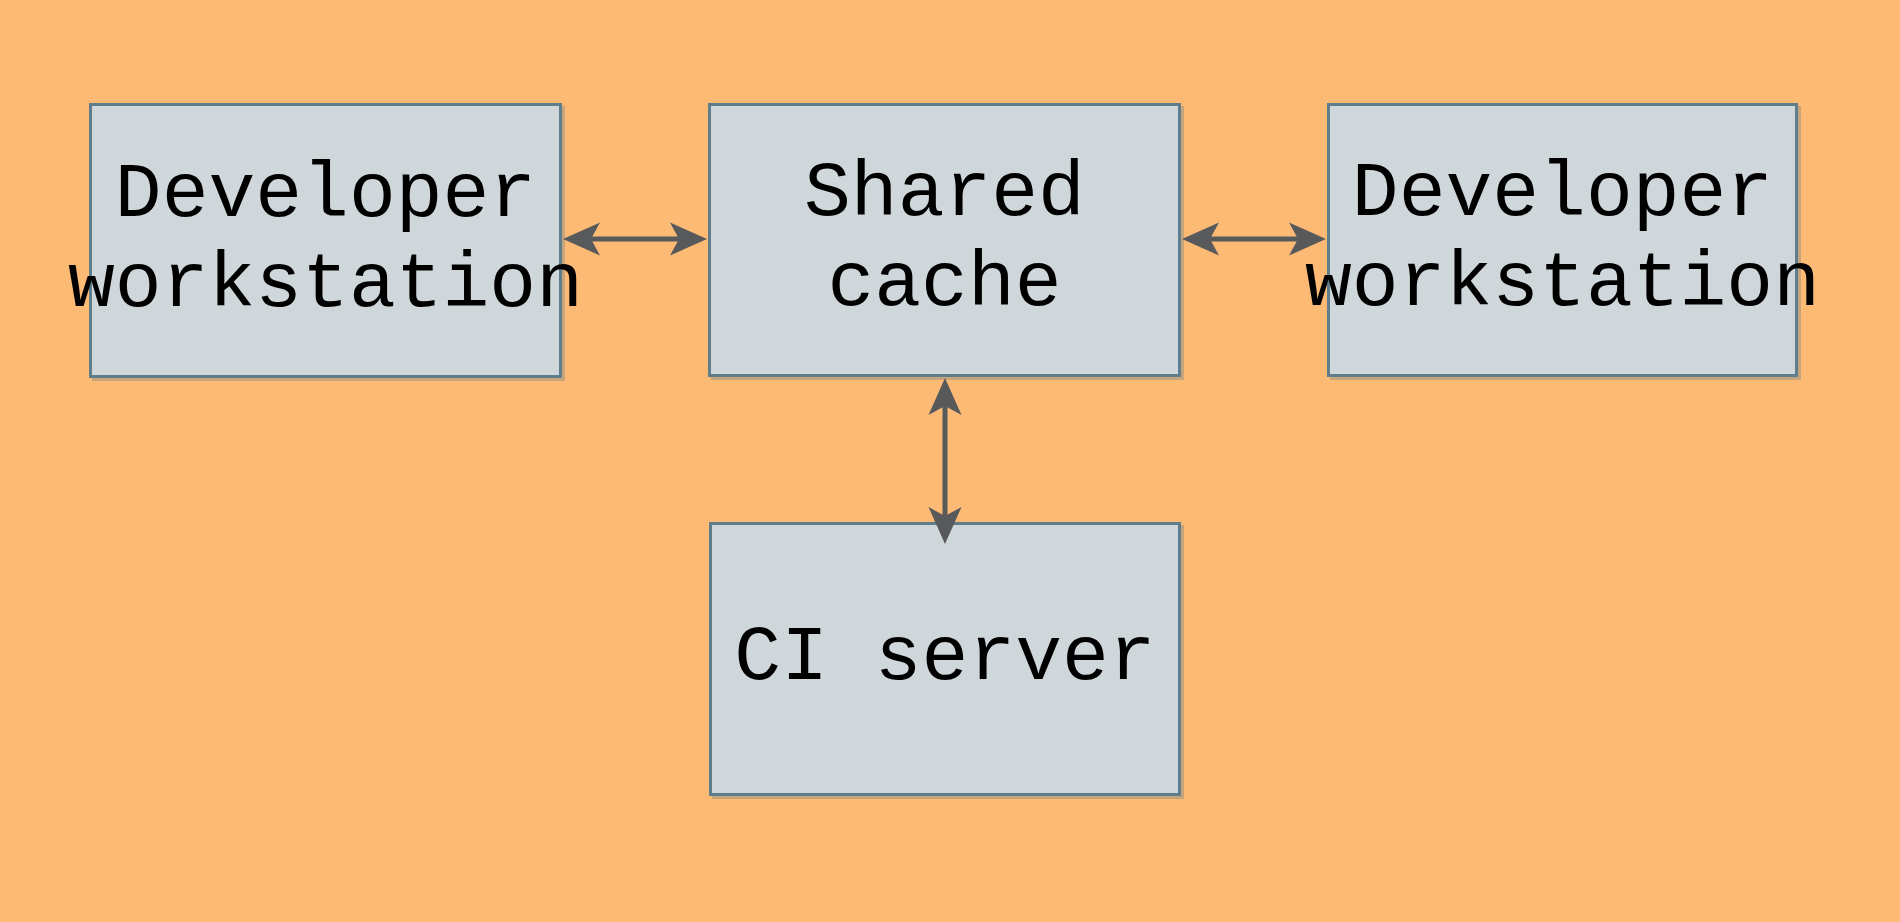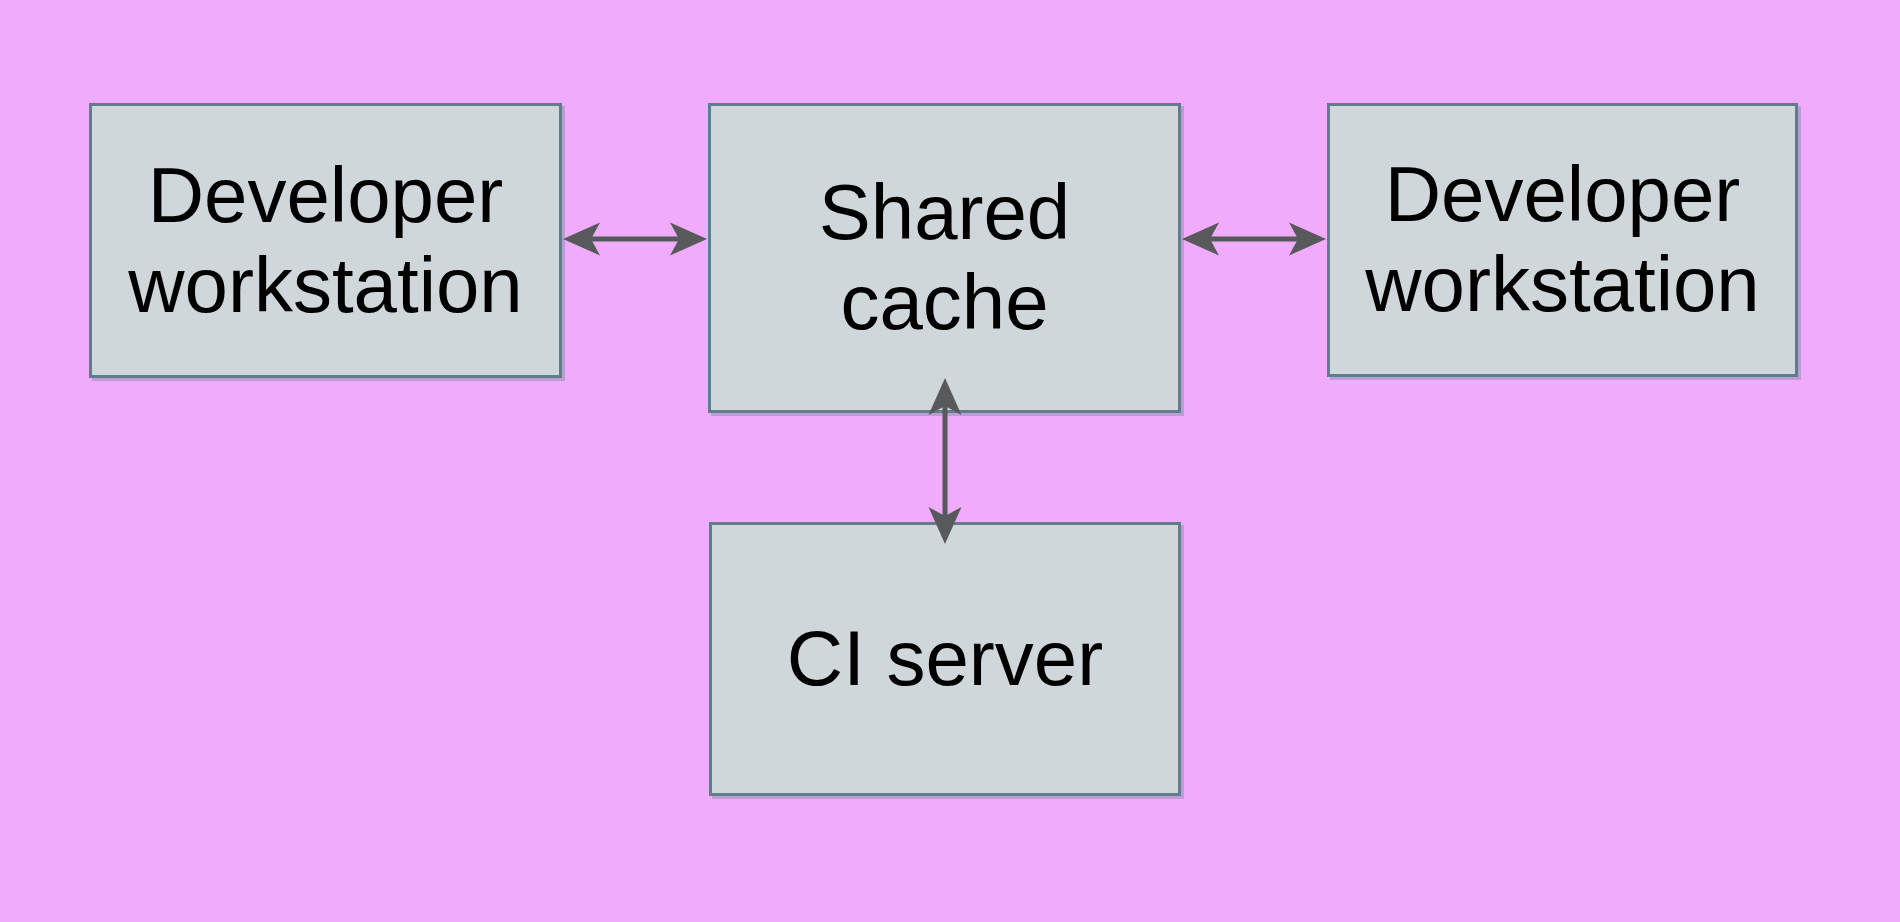--- a/index.html
+++ b/index.html
@@ -4,23 +4,23 @@
 <style>
   html, body {
     margin: 0;
     padding: 0;
     background: #ffffff;
   }
   .canvas {
     position: relative;
     width: 1900px;
     height: 922px;
-    background: #f0abfc;
+    background: #fdba74;
     overflow: hidden;
-    font-family: Liberation Sans, sans-serif;
+    font-family: Liberation Mono, monospace;
   }
   .node {
     position: absolute;
     box-sizing: border-box;
     background: #cfd7da;
     border: 3px solid #5f7d8b;
     box-shadow: 3px 3px 0 rgba(95, 125, 139, 0.35);
     display: flex;
     align-items: center;
     justify-content: center;
@@ -28,21 +28,21 @@
   }
   .node-label {
     display: block;
     white-space: pre-line;
     font-size: 78px;
     line-height: 1.15;
     color: #000000;
     letter-spacing: 0;
   }
   .node-left   { left:  89px; top: 103px; width: 473px; height: 275px; }
-  .node-center { left: 708px; top: 103px; width: 473px; height: 310px; }
+  .node-center { left: 708px; top: 103px; width: 473px; height: 274px; }
   .node-right  { left: 1327px; top: 103px; width: 471px; height: 274px; }
   .node-ci     { left: 709px; top: 522px; width: 472px; height: 274px; }
 
   .arrow {
     position: absolute;
     display: block;
   }
   .arrow-h-left  { left: 562px; top: 219px; width: 146px; height: 40px; }
   .arrow-h-right { left: 1181px; top: 219px; width: 146px; height: 40px; }
   .arrow-v       { left: 925px; top: 377px; width: 40px; height: 168px; }

